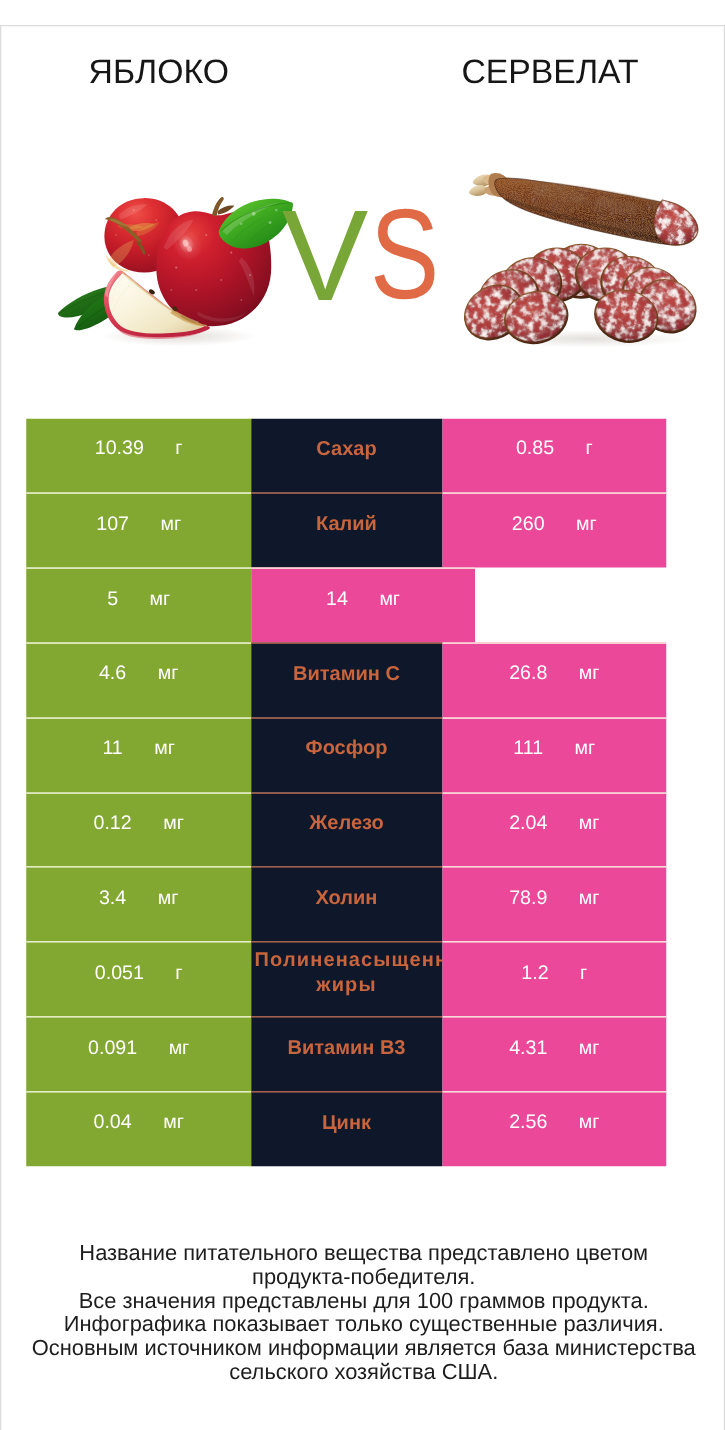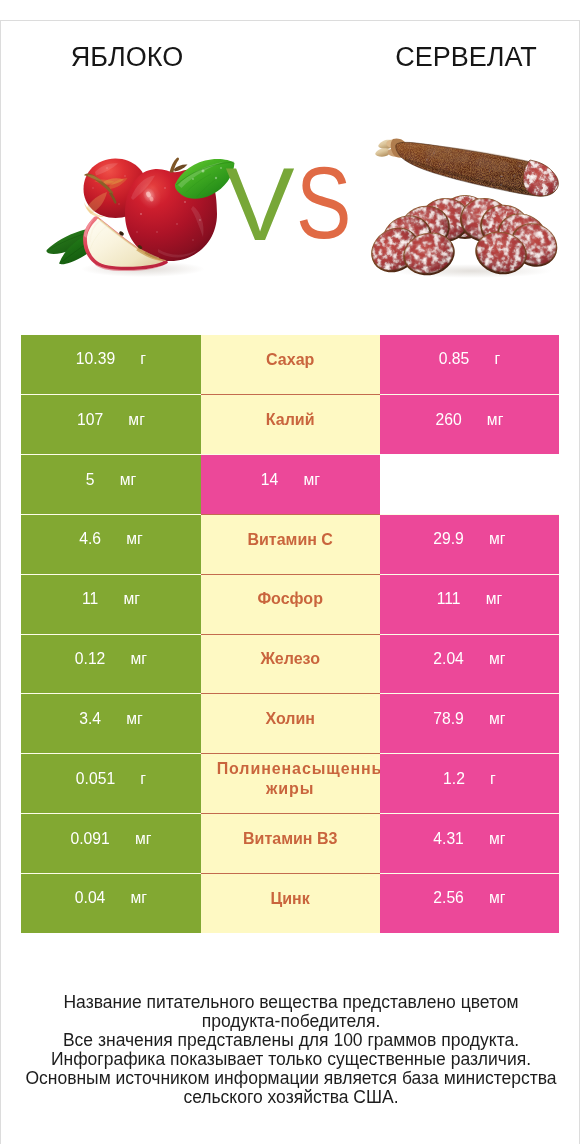--- a/index.html
+++ b/index.html
@@ -1,34 +1,34 @@
 <!DOCTYPE html>
 <html><head>
 <meta charset="utf-8">
 <title>Яблоко vs Сервелат</title>
 <style>
   html,body{margin:0;padding:0;background:#fff;}
   body{width:580px;height:1144px;font-family:"Liberation Sans",sans-serif;overflow:hidden;}
   .page{position:relative;width:578px;height:1142px;background:#fff;border:1px solid #dcdcdc;overflow:hidden;margin-top:20px;}
   .title{position:absolute;top:23px;font-size:27px;line-height:1;color:#161616;white-space:nowrap;transform:translateX(-50%);}
   #title-left{left:126px;}
-  #title-right{left:465px;}
+  #title-right{left:439px;}
   .vs{position:absolute;line-height:1;font-weight:400;transform-origin:left top;}
   #vs-v{font-size:103.5px;}
   #vs-s{font-size:102.3px;transform:scaleX(.812);}
   #vs-v{left:224.5px;top:131.5px;color:#78a738;}
   #vs-s{left:294.5px;top:130.5px;color:#e06a45;}
   .hero-svg{position:absolute;}
   #apple-svg{left:44px;top:131px;}
   #salami-svg{left:366px;top:110px;}
   .table{position:absolute;left:20.2px;top:313.5px;width:538px;}
   .row{display:flex;height:59.83px;box-sizing:border-box;}
   .cell{display:flex;align-items:center;justify-content:center;box-sizing:border-box;padding-bottom:10px;gap:22px;}
   .c-left{width:179.5px;background:#82a832;color:#fff;font-size:15.7px;}
-  .c-mid{width:179px;background:#fef9c3;color:#c9653d;font-size:16px;font-weight:bold;line-height:19.5px;overflow:hidden;padding-bottom:10px;}
+  .c-mid{width:153px;background:#0f172a;color:#c9653d;font-size:16px;font-weight:bold;line-height:19.5px;overflow:hidden;padding-bottom:10px;}
   .c-mid>span{display:block;width:147px;margin:0 16px;text-align:center;}
   .c-mid>span.wide{letter-spacing:.9px;}
   .c-right{width:179.5px;background:#ec4899;color:#fff;font-size:15.7px;}
   .row .c-left, .row .c-right{border-top:1.3px solid #fdfde8;}
   .row .c-mid{border-top:1.3px solid #c36c4e;}
   .row:first-child .c-left,.row:first-child .c-right,.row:first-child .c-mid{border-top:0;}
   .unit{margin-left:3.2px;}
   .footer{position:absolute;left:0;top:972px;width:580px;text-align:center;font-size:17.5px;line-height:19.1px;color:#1d1d1d;white-space:nowrap;}
 </style>
 </head>
@@ -354,21 +354,21 @@
       </div>
       <div class="row">
         <div class="cell c-left">
           <span>4.6</span>
           <span class="unit">мг</span>
         </div>
         <div class="cell c-mid">
           <span class="">Витамин C</span>
         </div>
         <div class="cell c-right">
-          <span>29.9</span>
+          <span>26.8</span>
           <span class="unit">мг</span>
         </div>
       </div>
       <div class="row">
         <div class="cell c-left">
           <span>11</span>
           <span class="unit">мг</span>
         </div>
         <div class="cell c-mid">
           <span class="">Фосфор</span>

